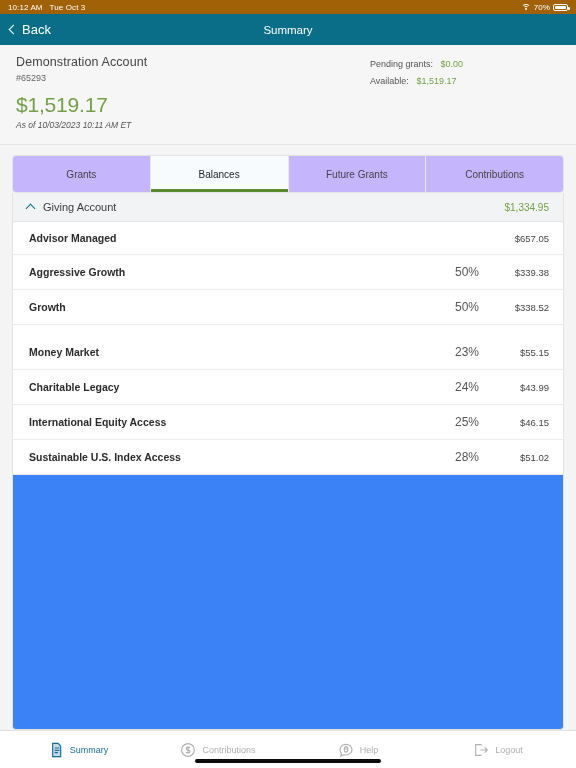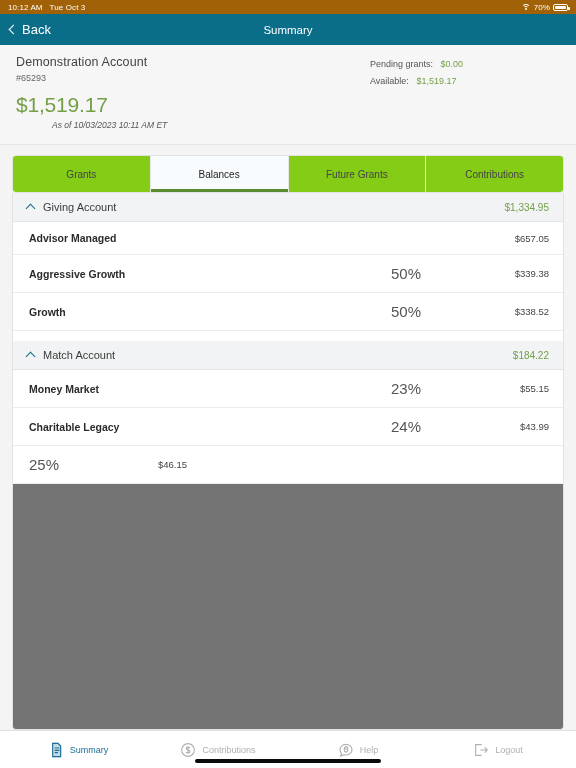--- a/index.html
+++ b/index.html
@@ -57,67 +57,67 @@
   
   .acct-head {
     background: #f6f6f6; padding: 10px 16px 14px 16px;
     display: flex; align-items: flex-start;
     border-bottom: 1px solid #e6e6e6;
   }
   .acct-left { flex: 1; }
   .acct-name { font-size: 12.5px; color: #444; letter-spacing: .1px; }
   .acct-num { font-size: 9px; color: #666; margin-top: 4px; }
   .acct-balance { font-size: 21px; color: #74a047; margin-top: 10px; letter-spacing: -.2px; }
-  .acct-asof { font-size: 8.5px; color: #555; font-style: italic; margin-top: 3px; margin-left: 36px; }
+  .acct-asof { font-size: 8.5px; color: #555; font-style: italic; margin-top: 3px; }
   .acct-right { width: 190px; padding-top: 4px; }
   .kv { font-size: 9px; color: #555; margin-bottom: 7px; white-space: nowrap; }
   .kv .val { color: #74a047; margin-left: 5px; }
 
   
   .body-wrap { flex: 1; padding: 10px 12px 0 12px; display: flex; flex-direction: column; min-height: 0; }
   .tabs {
     display: flex; background: #ffffff; border: 1px solid #e3e3e3;
     border-radius: 4px; overflow: hidden; height: 38px; flex: 0 0 auto;
   }
   .tab {
     flex: 1; display: flex; align-items: center; justify-content: center;
     font-size: 10px; color: #444; cursor: pointer; position: relative;
-    border-right: 1px solid #e8e8e8; background: #84cc16;
+    border-right: 1px solid #e8e8e8; background: #c4b5fd;
   }
   .tab:last-child { border-right: 0; }
   .tab.active { background: #f7fbfd; color: #222; }
   .tab.active::after {
     content: ""; position: absolute; left: 0; right: 0; bottom: 0;
     height: 3px; background: #5a8a2e;
   }
 
   
   .list-card {
-    background: #737373; border: 1px solid #e3e3e3; border-top: 0;
+    background: #3b82f6; border: 1px solid #e3e3e3; border-top: 0;
     border-radius: 0 0 4px 4px; flex: 1; min-height: 0; overflow: hidden;
   }
   .section-head {
     display: flex; align-items: center; background: #f2f3f4;
     padding: 8px 14px; border-bottom: 1px solid #e4e4e4;
     cursor: pointer;
   }
   .caret-up {
     width: 7px; height: 7px; border-left: 1.6px solid #0b6e89; border-top: 1.6px solid #0b6e89;
     transform: rotate(45deg); display: inline-block; margin-right: 9px; margin-top: 3px;
   }
   .section-title { font-size: 11px; color: #3b3b3b; }
   .section-amt { margin-left: auto; font-size: 10px; color: #74a047; }
 
   .row {
     display: flex; align-items: center; padding: 10px 14px 10px 16px;
     border-bottom: 1px solid #ececec; background: #ffffff;
   }
   .row:last-of-type { border-bottom: 1px solid #ececec; }
   .row-name { font-size: 10.5px; color: #2b2b2b; font-weight: bold; flex: 1; }
-  .row-pct { font-size: 15px; color: #555; width: 88px; text-align: left; }
+  .row-pct { font-size: 12px; color: #555; width: 88px; text-align: right; }
   .row-amt { font-size: 9.5px; color: #444; width: 70px; text-align: right; }
   .spacer-gap { height: 10px; background: #ffffff; }
 
   
   .tabbar {
     height: 38px; background: #ffffff; border-top: 1px solid #e0e0e0;
     display: flex; align-items: center; padding: 0 8px;
   }
   .tb-item {
     flex: 1; display: flex; align-items: center; justify-content: center;
@@ -210,38 +210,39 @@
           <span class="row-name">Aggressive Growth</span>
           <span class="row-pct">50%</span>
           <span class="row-amt">$339.38</span>
         </div>
         <div class="row">
           <span class="row-name">Growth</span>
           <span class="row-pct">50%</span>
           <span class="row-amt">$338.52</span>
         </div>
         <div class="spacer-gap"></div>
-        <div class="section-head">
-          <span class="caret-up"></span>
-          <span class="section-title">Match Account</span>
-          <span class="section-amt">$184.22</span>
-        </div>
         <div class="row">
           <span class="row-name">Money Market</span>
           <span class="row-pct">23%</span>
           <span class="row-amt">$55.15</span>
         </div>
         <div class="row">
           <span class="row-name">Charitable Legacy</span>
           <span class="row-pct">24%</span>
           <span class="row-amt">$43.99</span>
         </div>
         <div class="row">
+          <span class="row-name">International Equity Access</span>
           <span class="row-pct">25%</span>
           <span class="row-amt">$46.15</span>
+        </div>
+        <div class="row">
+          <span class="row-name">Sustainable U.S. Index Access</span>
+          <span class="row-pct">28%</span>
+          <span class="row-amt">$51.02</span>
         </div>
       </div>
   </div>
 
   <div class="tabbar" id="bottombar-host">
       <div class="tb-item active">
         <span style="display: flex;">
           <svg class="tb-ico" viewBox="0 0 24 24" fill="none" stroke="currentColor" stroke-width="1.7">
             <path d="M7 2h8l4 4v16H7z" fill="currentColor" opacity=".25"></path>
             <path d="M7 2h8l4 4v16H7z"></path>

